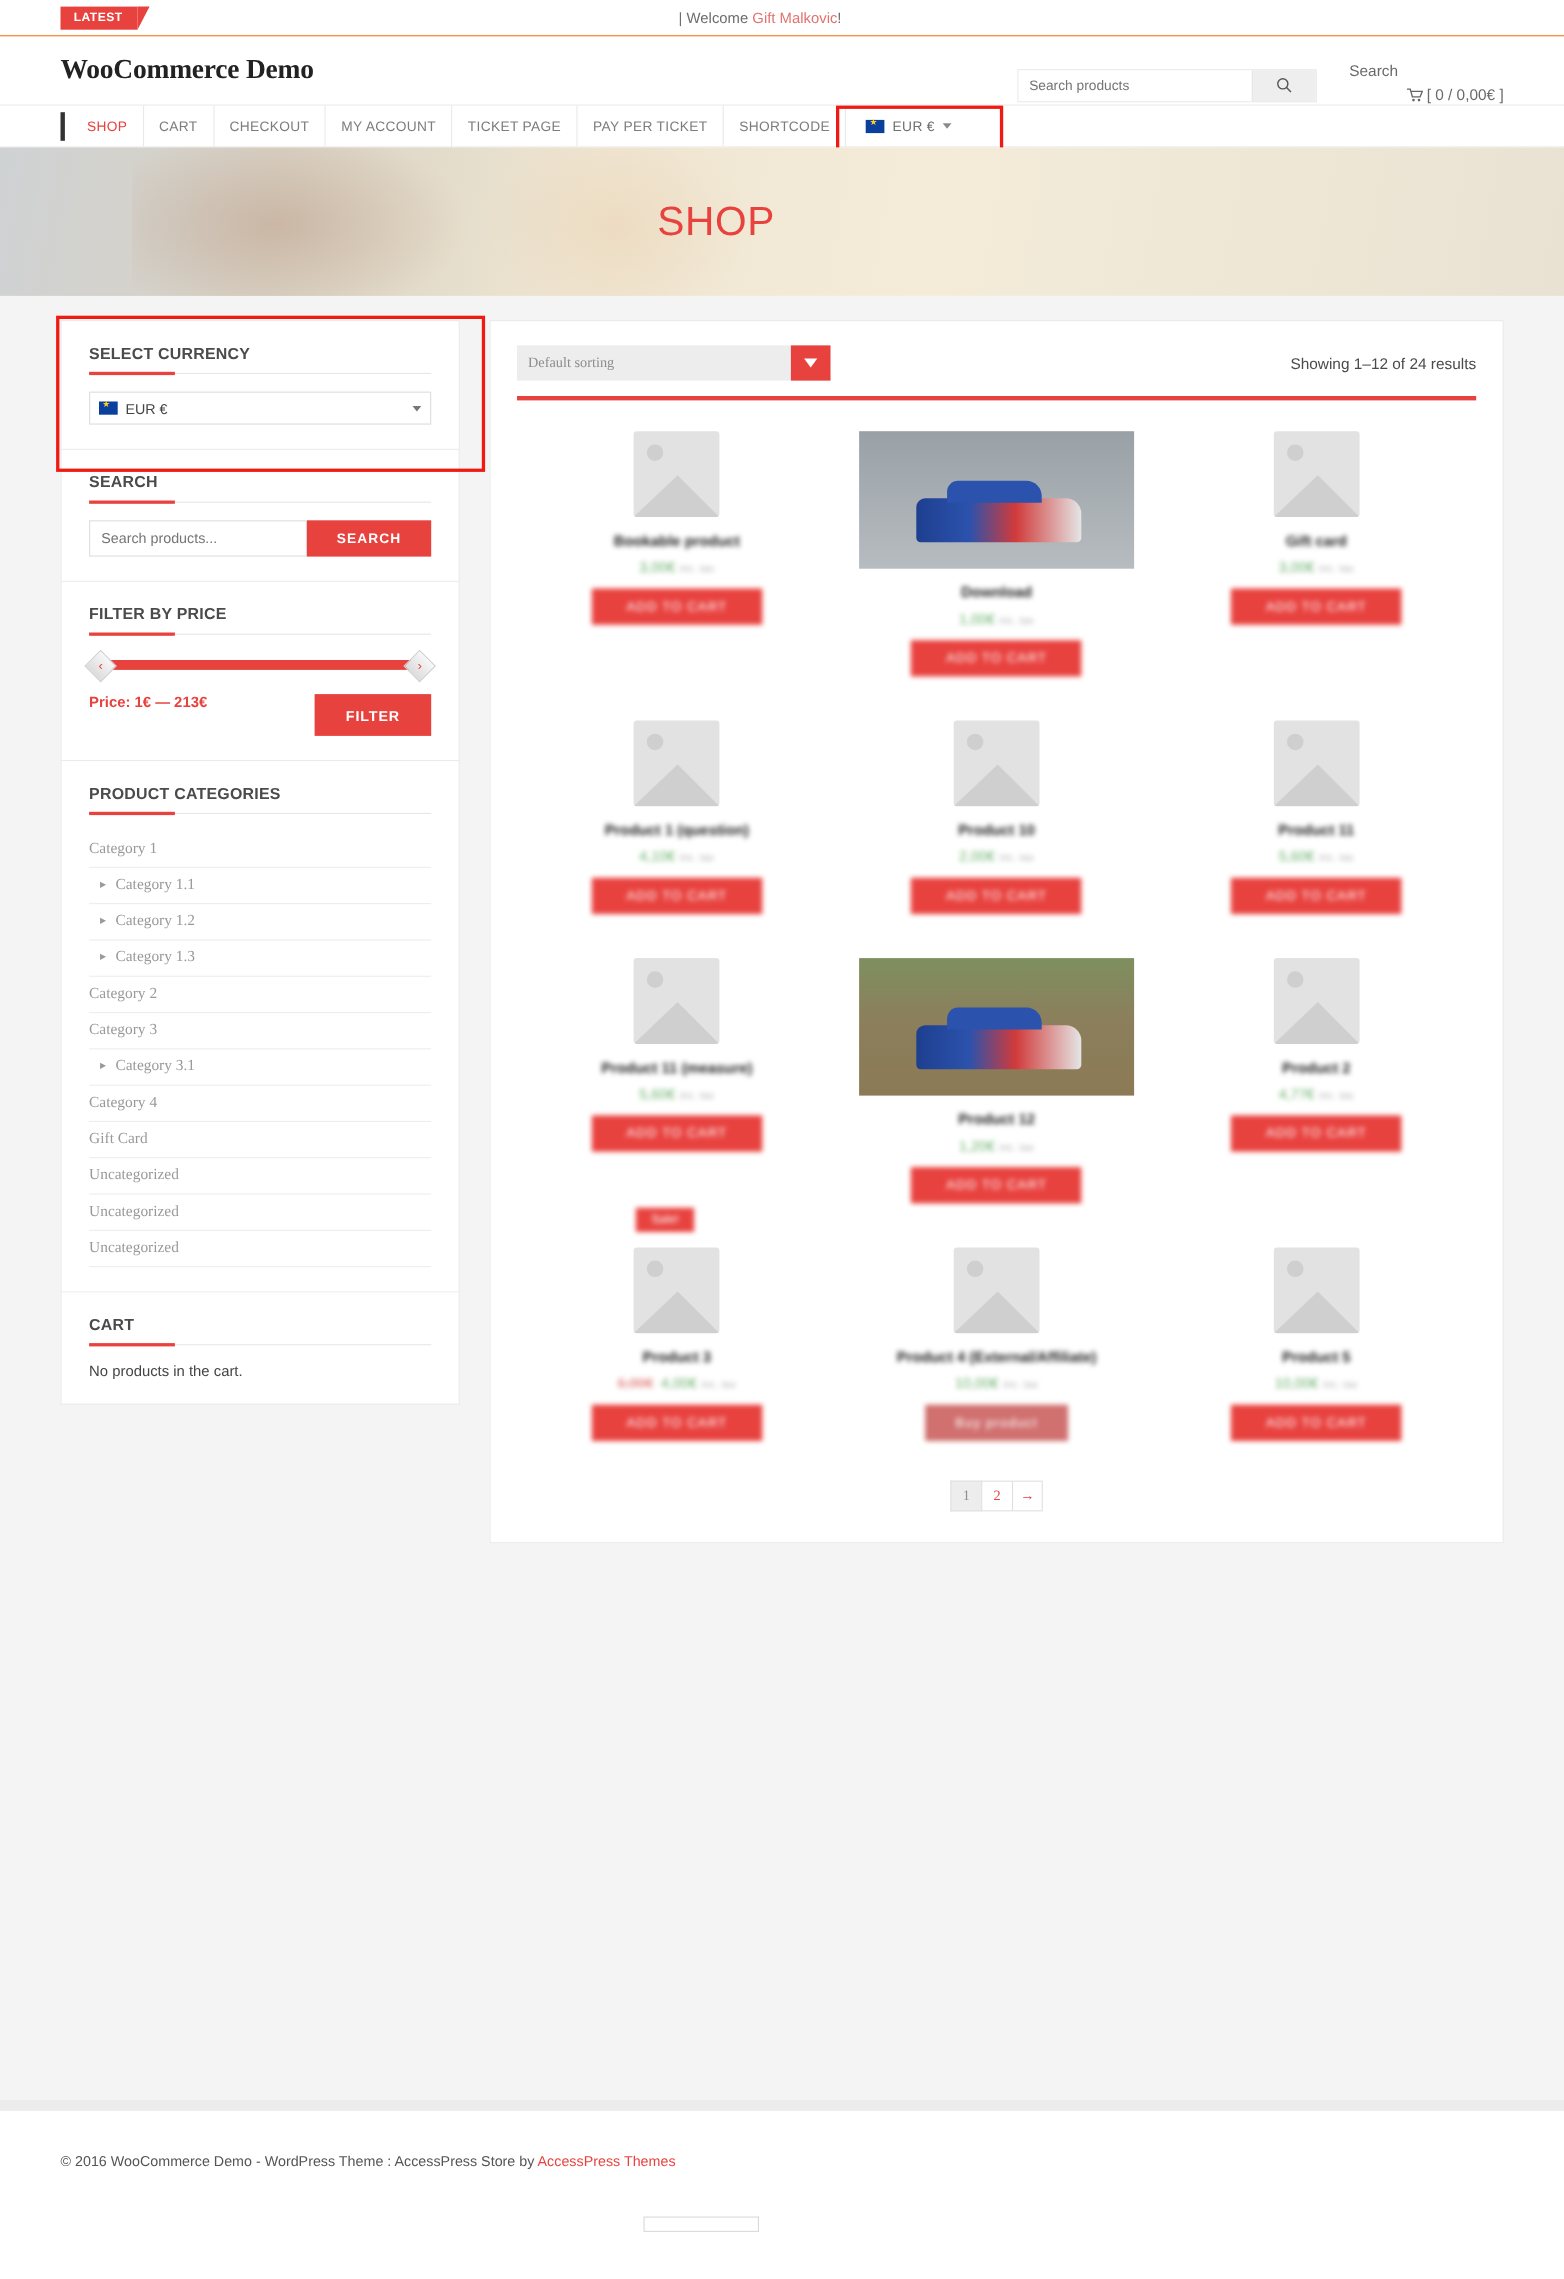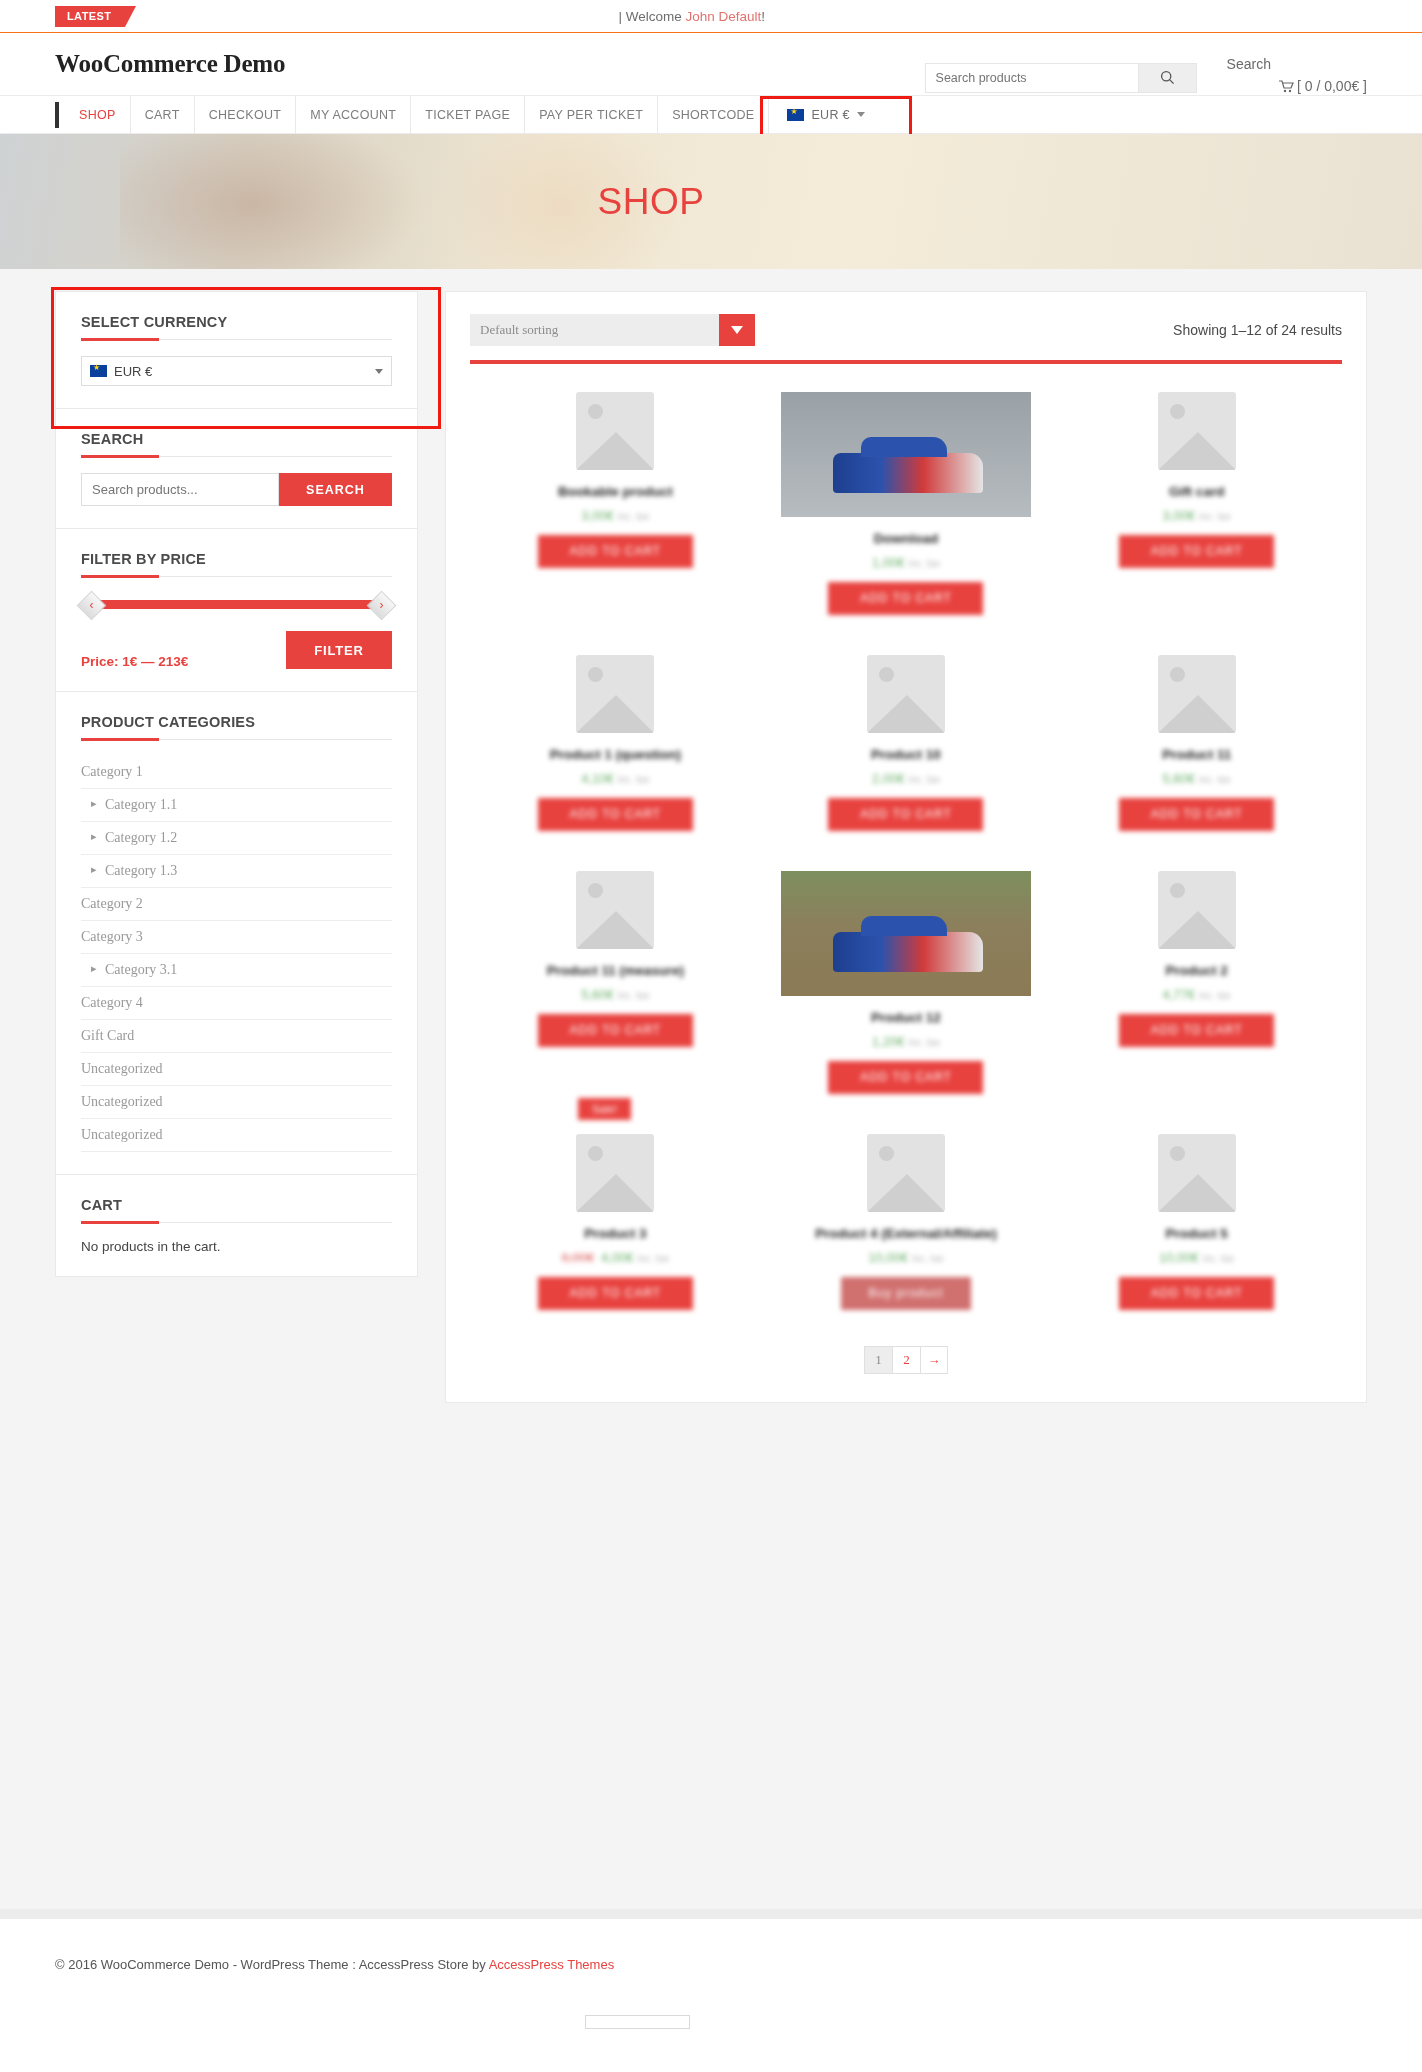--- a/index.html
+++ b/index.html
@@ -289,21 +289,21 @@
     transform: rotate(-45deg);
     display: block;
     text-align: center;
     line-height: 19px;
     color: #e8423f;
     font-size: 12px;
   }
   .handle.left { left: 0; }
   .handle.right { right: 0; }
 
-  .price-row { display: flex; align-items: flex-end; }
+  .price-row { display: flex; align-items: flex-start; }
   .price-label { color: #e8423f; font-size: 13.5px; font-weight: bold; }
   .filter-btn {
     margin-left: auto;
     width: 106px; height: 38px;
     background: #e8423f;
     color: #fff; border: 0;
     font-size: 13px; font-weight: bold;
     letter-spacing: .8px;
     cursor: pointer;
     font-family: "Liberation Sans", sans-serif;
@@ -510,21 +510,21 @@
     background: #fff;
   }
 </style>
 </head>
 <body>
 
 <div class="topbar">
   <div class="latest-flag">LATEST</div>
   <div class="welcome">
     <span>| Welcome</span>
-    <span class="uname">John Default</span><span>!</span>
+    <span class="uname">Gift Malkovic</span><span>!</span>
   </div>
 </div>
 
 <div class="header">
   <div class="site-title">WooCommerce Demo</div>
   <div class="header-right">
     <div class="hsearch">
       <input type="text" placeholder="Search products" style="">
       <div class="sbtn">
         <svg width="15" height="15" viewBox="0 0 15 15">

